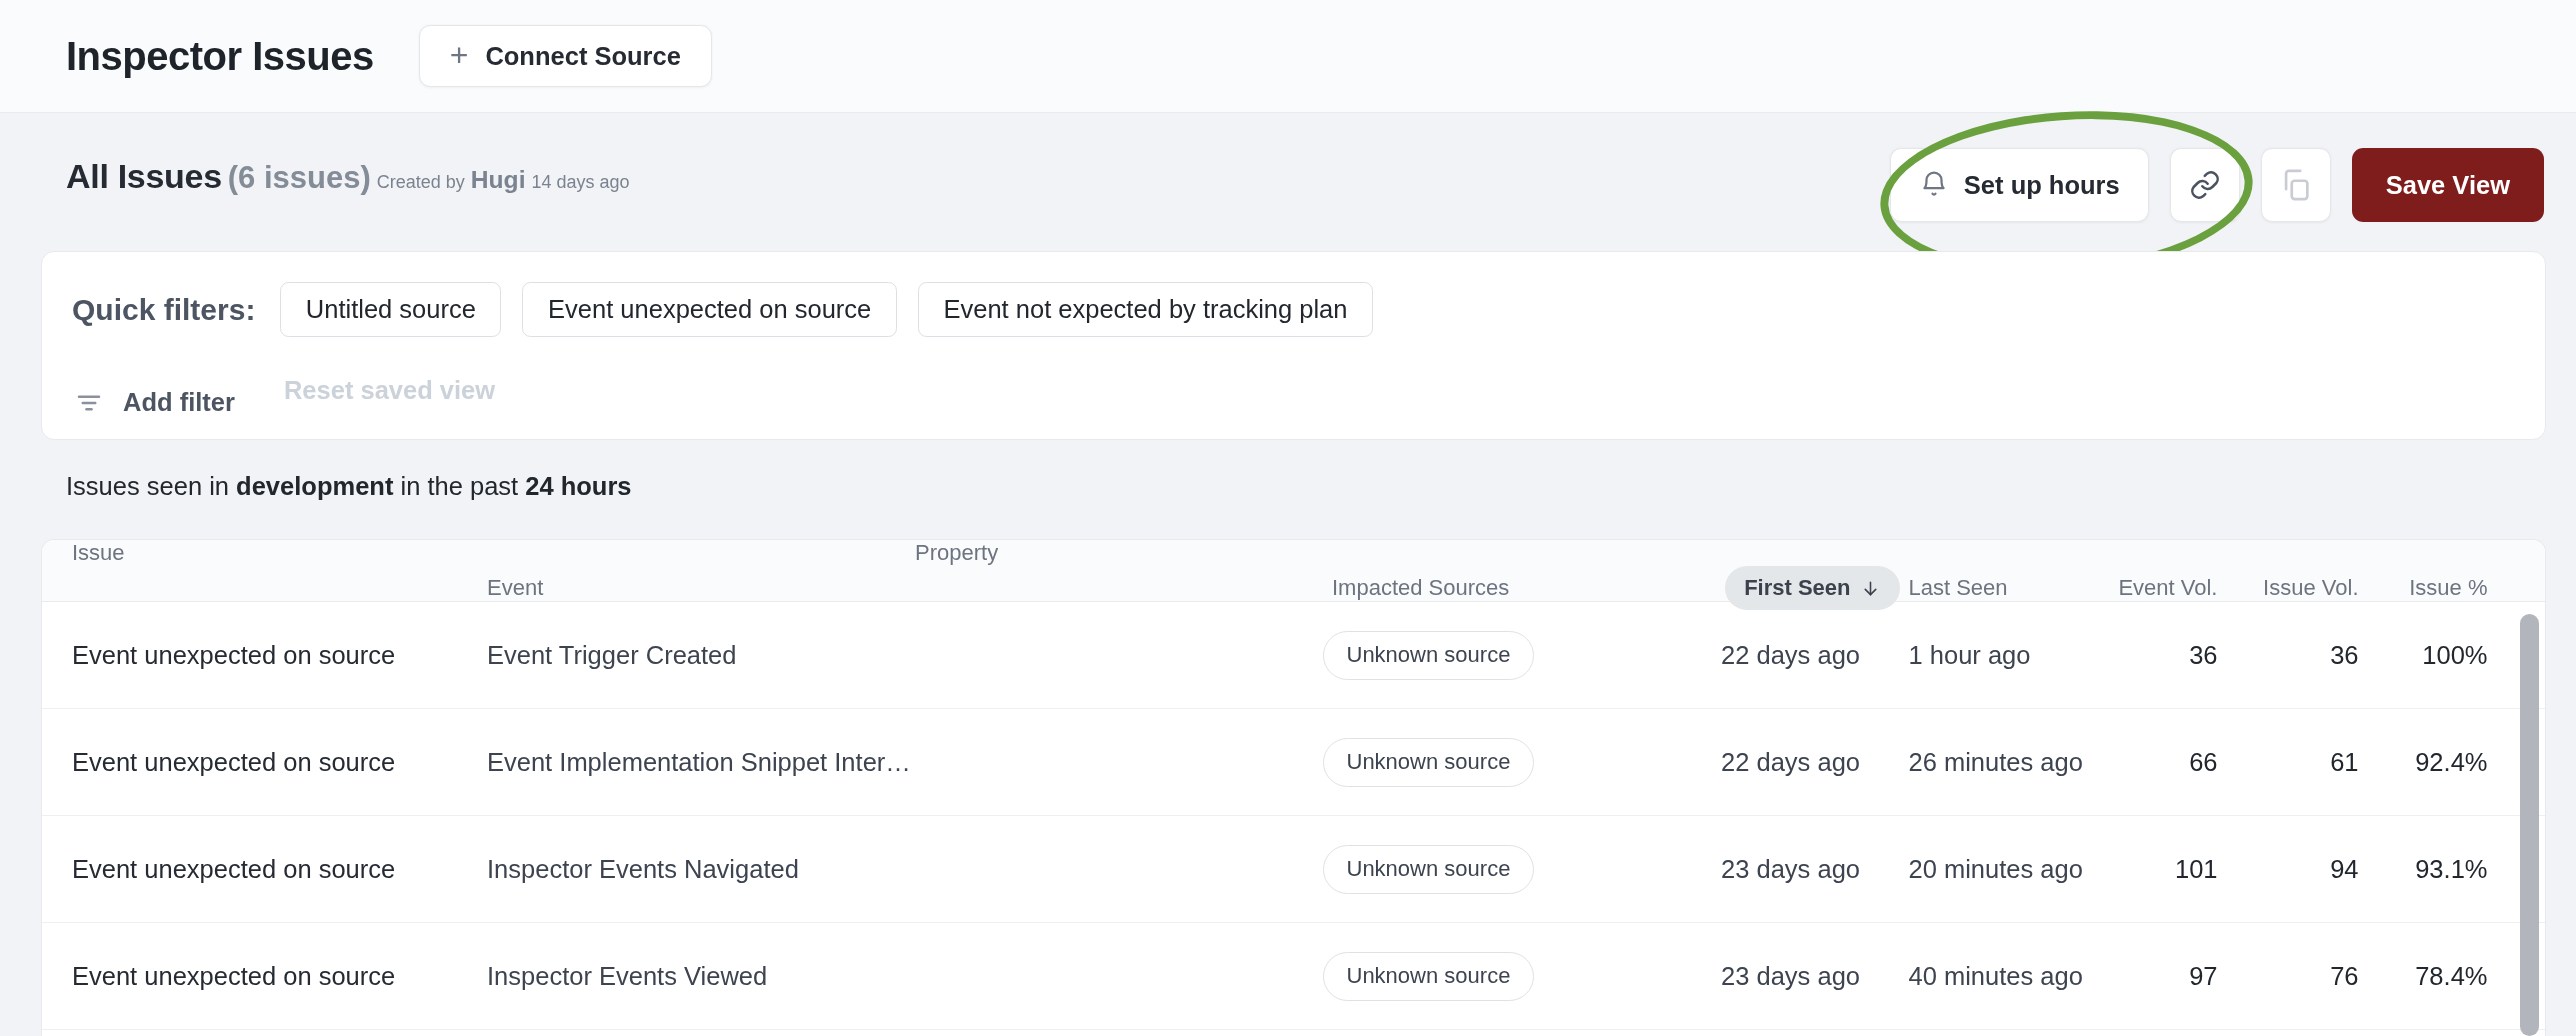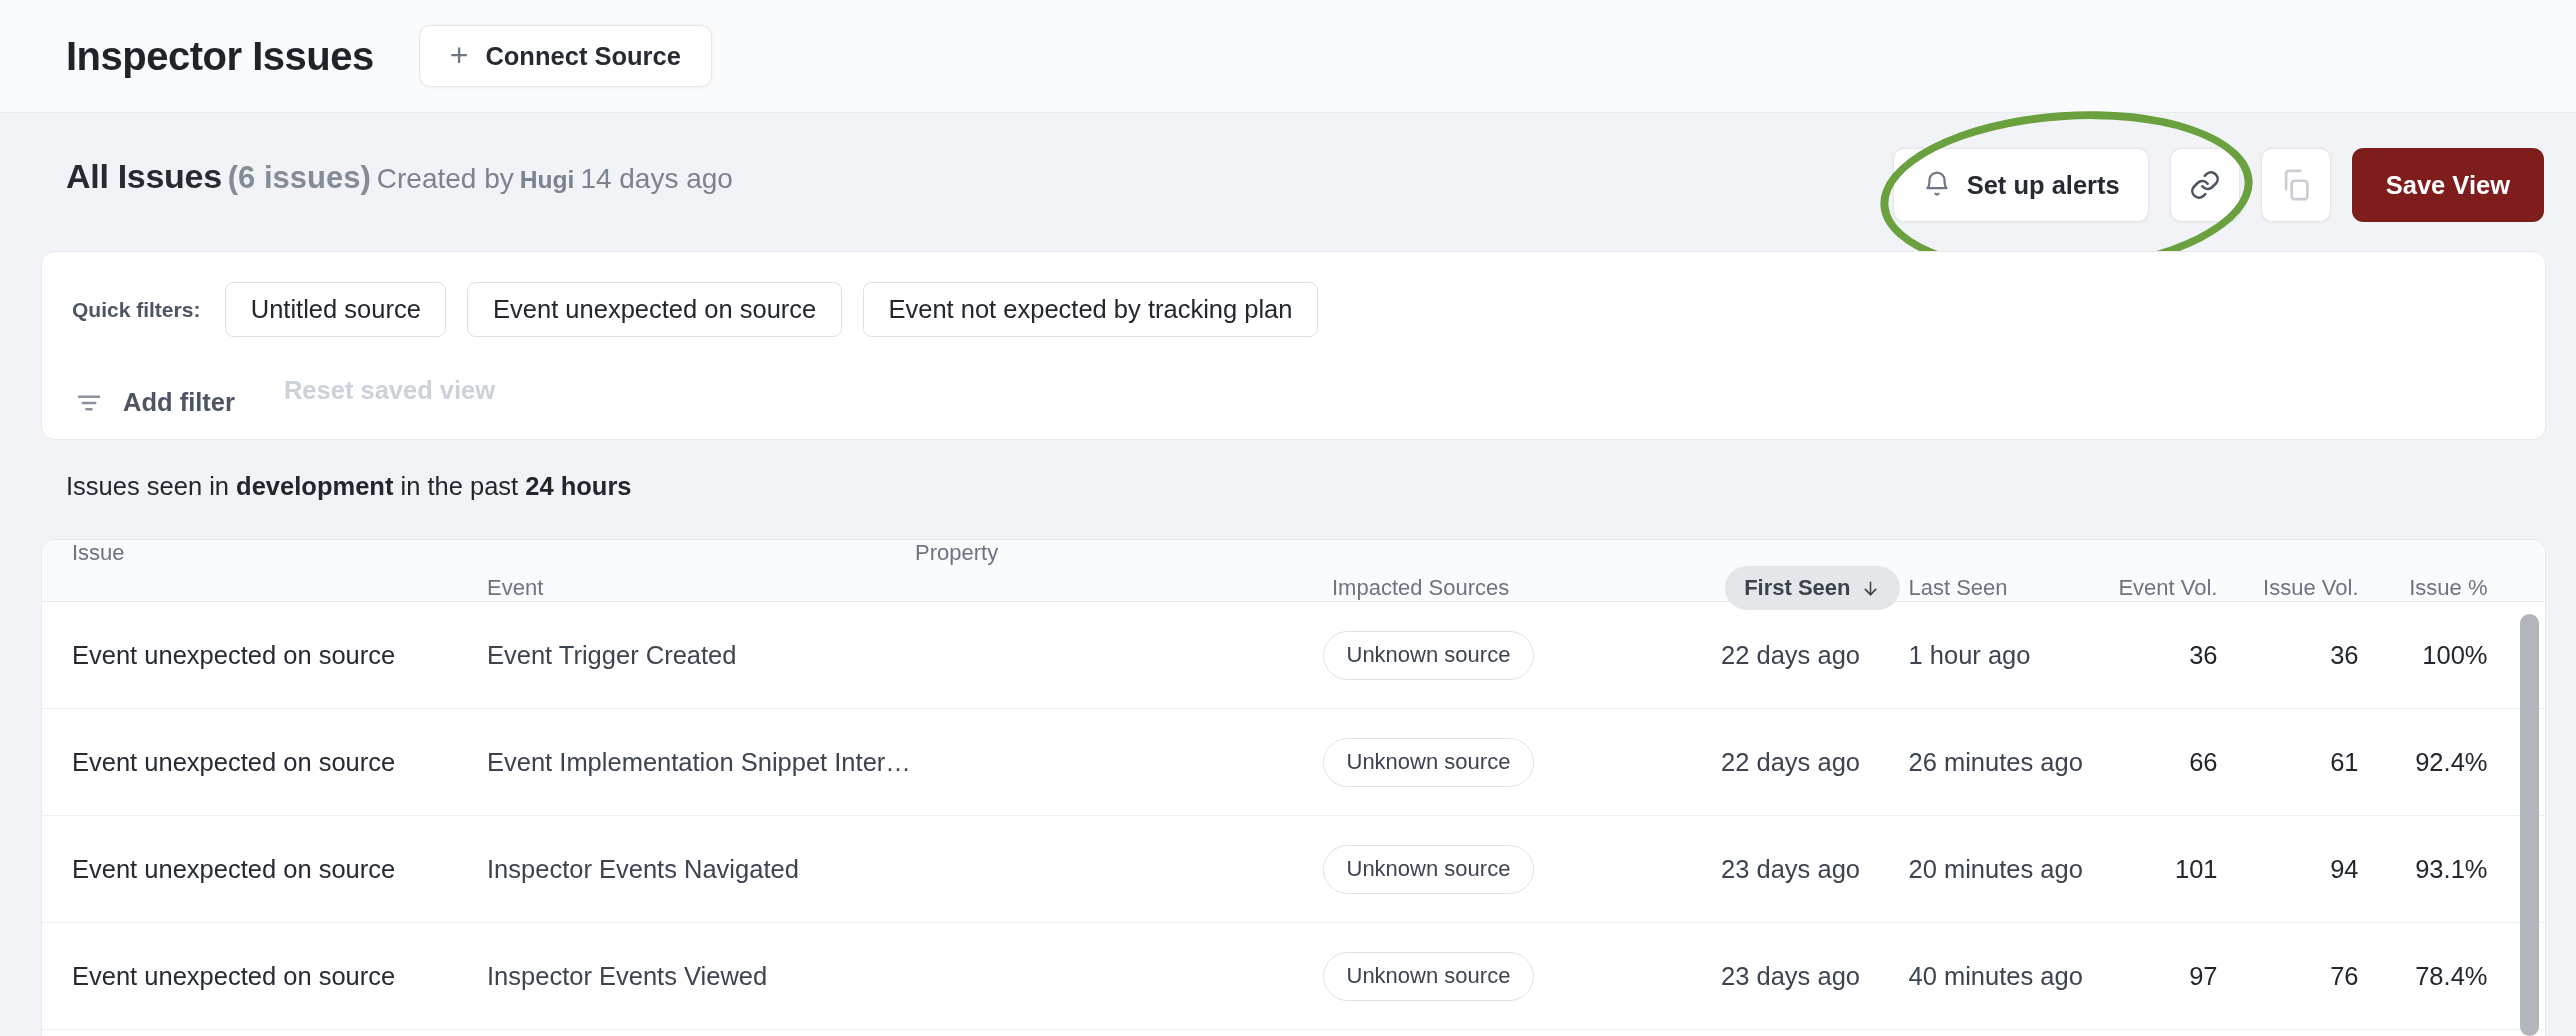--- a/index.html
+++ b/index.html
@@ -23,40 +23,40 @@
     box-shadow:0 0.9px 2.8px rgba(16,24,40,.05);cursor:pointer;
     font-family:inherit;
   }
   .connect-btn{margin-left:45px;height:62px;padding:0 30px;gap:17px;}
   .connect-btn .plus{font-size:32px;color:#6f7683;font-weight:400;line-height:1;margin-top:-2.8px;}
   .connect-btn .lbl{font-size:25.5px;font-weight:bold;color:#262b33;}
   
   .view-title{position:absolute;left:66px;top:157px;display:flex;align-items:baseline;gap:6px;white-space:nowrap;}
   .vt-main{font-size:34px;font-weight:bold;color:#262b33;letter-spacing:-0.3px;}
   .vt-count{font-size:31px;font-weight:bold;color:#848c98;}
-  .vt-meta{font-size:28px;color:#7b8390;}
+  .vt-meta{font-size:18px;color:#7b8390;}
   .vt-meta-b{font-size:24.6px;color:#7b8390;font-weight:bold;}
   .view-controls{position:absolute;top:148px;right:32px;display:flex;align-items:center;gap:21px;}
   .alerts-btn{height:74px;padding:0 28px;gap:15px;}
   .alerts-btn .lbl{font-size:25.5px;font-weight:bold;color:#262b33;}
   .icon-btn{width:70px;height:74px;}
   .save-btn{height:74px;padding:0 34px;background:#7f1d1d;border:none;border-radius:11.3px;box-shadow:none;}
   .save-btn .lbl{font-size:25.5px;font-weight:bold;color:#ffffff;}
   .annotation-ellipse{
     position:absolute;left:1880px;top:112px;width:357px;height:146px;
     border:8.5px solid #6aa13e;border-radius:50%;
     transform:rotate(-4deg);pointer-events:none;
   }
   
   .filter-card{
     position:absolute;left:41px;top:251px;width:2505px;height:189px;box-sizing:border-box;
     background:#fff;border:1.9px solid #e7e9ed;border-radius:13.2px;
   }
   .qf-row{display:flex;align-items:center;gap:21px;margin:30px 0 0 30px;}
-  .qf-label{font-size:21px;font-weight:bold;color:#4d5562;margin-right:3.8px;}
+  .qf-label{font-size:30px;font-weight:bold;color:#4d5562;margin-right:3.8px;}
   .chip{
     display:inline-flex;align-items:center;height:55px;padding:0 24.6px;
     background:#fff;border:1.9px solid #dcdfe4;border-radius:8.5px;
     font-size:25.5px;color:#22272e;cursor:pointer;white-space:nowrap;
   }
   .af-row{display:flex;align-items:center;gap:49px;margin:26.5px 0 0 32px;}
   .add-filter{display:inline-flex;align-items:center;gap:19px;cursor:pointer;margin-top:24px;}
   .add-filter .lbl{font-size:25.5px;font-weight:bold;color:#4d5562;}
   .reset-link{font-size:25.5px;font-weight:bold;color:#ccd2da;cursor:default;}
   
@@ -122,21 +122,21 @@
   </div>
 
   <div class="view-controls">
     <button class="btn alerts-btn">
       <span>
         <svg width="30" height="30" viewBox="0 0 24 24" fill="none" stroke="#6f7683" stroke-width="1.8" stroke-linecap="round" stroke-linejoin="round">
           <path d="M18 8a6 6 0 0 0-12 0c0 5-1.6 6.5-1.6 6.5h15.2S18 13 18 8z"></path>
           <path d="M10.8 19a1.4 1.4 0 0 0 2.4 0" fill="#6f7683"></path>
         </svg>
       </span>
-      <span class="lbl">Set up alerts</span>
+      <span class="lbl">Set up hours</span>
     </button>
     <button class="btn icon-btn">
       <span>
         <svg width="32" height="32" viewBox="0 0 24 24" fill="none" stroke="#4c5360" stroke-width="1.9" stroke-linecap="round" stroke-linejoin="round">
           <path d="M10 13a5 5 0 0 0 7.5.5l3-3a5 5 0 0 0-7-7l-1.7 1.7"></path>
           <path d="M14 11a5 5 0 0 0-7.5-.5l-3 3a5 5 0 0 0 7 7l1.7-1.7"></path>
         </svg>
       </span>
     </button>
     <button class="btn icon-btn">

